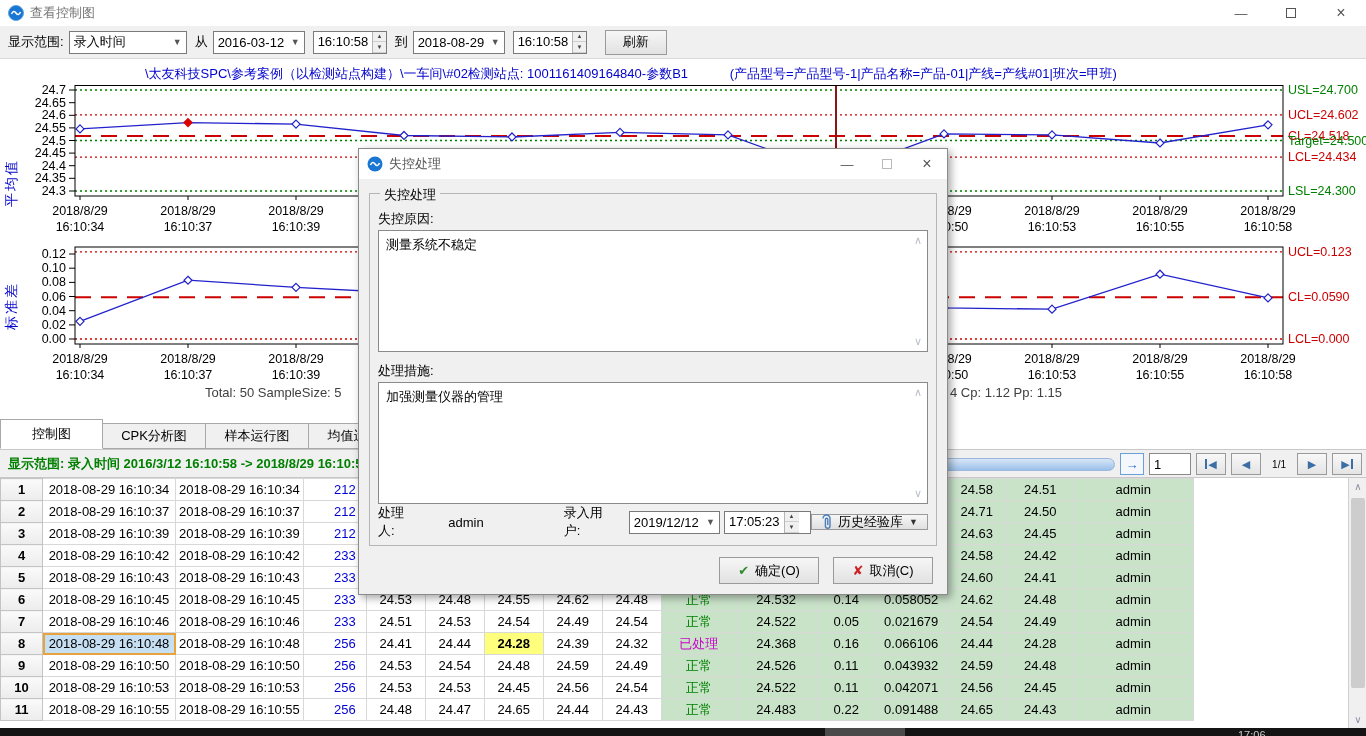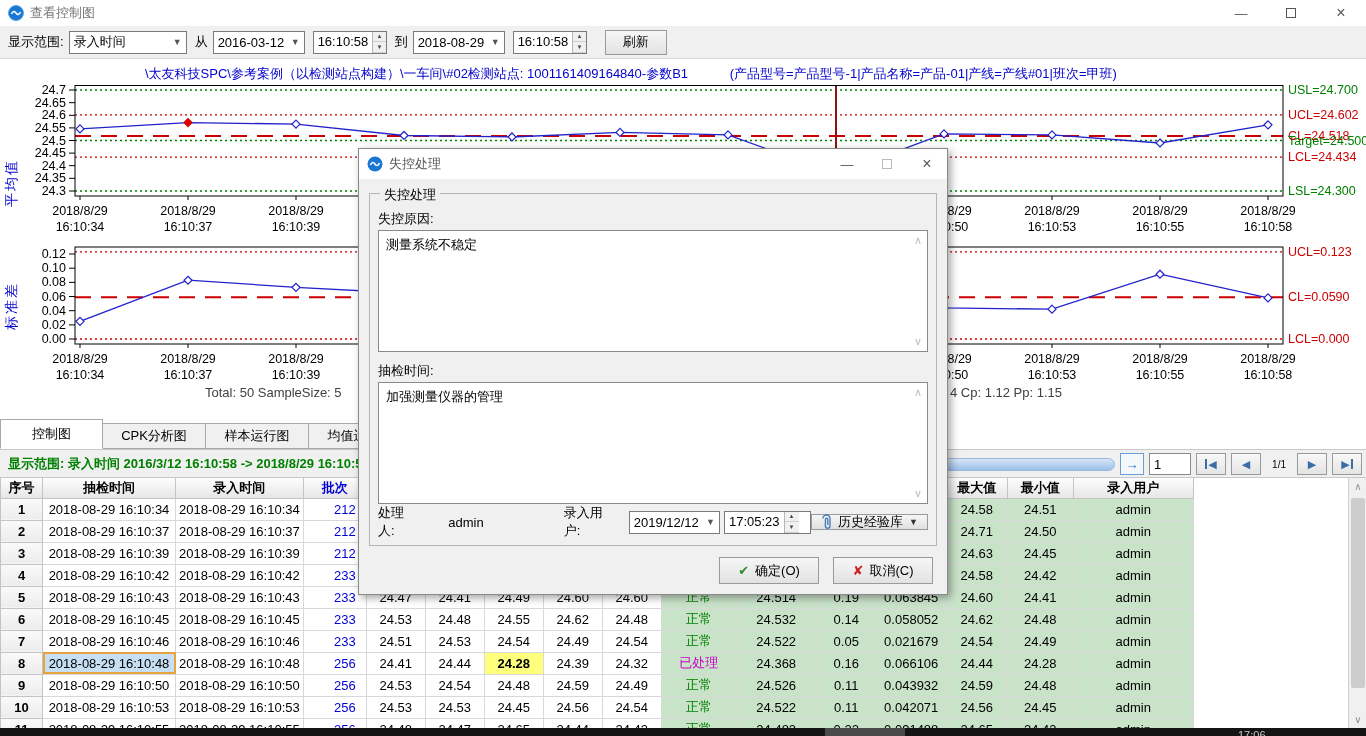--- a/index.html
+++ b/index.html
@@ -344,38 +344,20 @@
         <col style="width:75px">
         <col style="width:80px">
         <col style="width:60px">
         <col style="width:70px">
         <col style="width:61px">
         <col style="width:66px">
         <col style="width:120px">
       </colgroup>
       <tbody>
         <tr>
-          <th style="">序号</th>
-          <th style="">抽检时间</th>
-          <th style="">录入时间</th>
-          <th style="color:#0000d4;">批次</th>
-          <th style=""></th>
-          <th style=""></th>
-          <th style=""></th>
-          <th style=""></th>
-          <th style=""></th>
-          <th style=""></th>
-          <th style=""></th>
-          <th style=""></th>
-          <th style=""></th>
-          <th style="">最大值</th>
-          <th style="">最小值</th>
-          <th style="">录入用户</th>
-        </tr>
-        <tr>
           <td class="seq" style="">1</td>
           <td class="" style="">2018-08-29 16:10:34</td>
           <td class="" style="">2018-08-29 16:10:34</td>
           <td class="batch" style="">212</td>
           <td class="" style=""></td>
           <td class="" style=""></td>
           <td class="" style=""></td>
           <td class="" style=""></td>
           <td class="" style=""></td>
           <td class="green" style=""></td>
@@ -599,21 +581,21 @@
   <div class="groupbox">
     <span class="gb-label">失控处理</span>
 
     <span class="fld-label" style="top:16px;">失控原因:</span>
     <div class="txtarea" style="top:36px;">
       <span>测量系统不稳定</span>
       <span class="sa" style="top:3px;">∧</span>
       <span class="sa" style="bottom:3px;">∨</span>
     </div>
 
-    <span class="fld-label" style="top:168px;">抽检时间:</span>
+    <span class="fld-label" style="top:168px;">处理措施:</span>
     <div class="txtarea" style="top:188px;">
       <span>加强测量仪器的管理</span>
       <span class="sa" style="top:3px;">∧</span>
       <span class="sa" style="bottom:3px;">∨</span>
     </div>
 
     <div class="dlg-row">
       <span>处理人:</span>
       <span style="margin-left:28px;">admin</span>
       <span style="margin-left:80px;">录入用户:</span>

